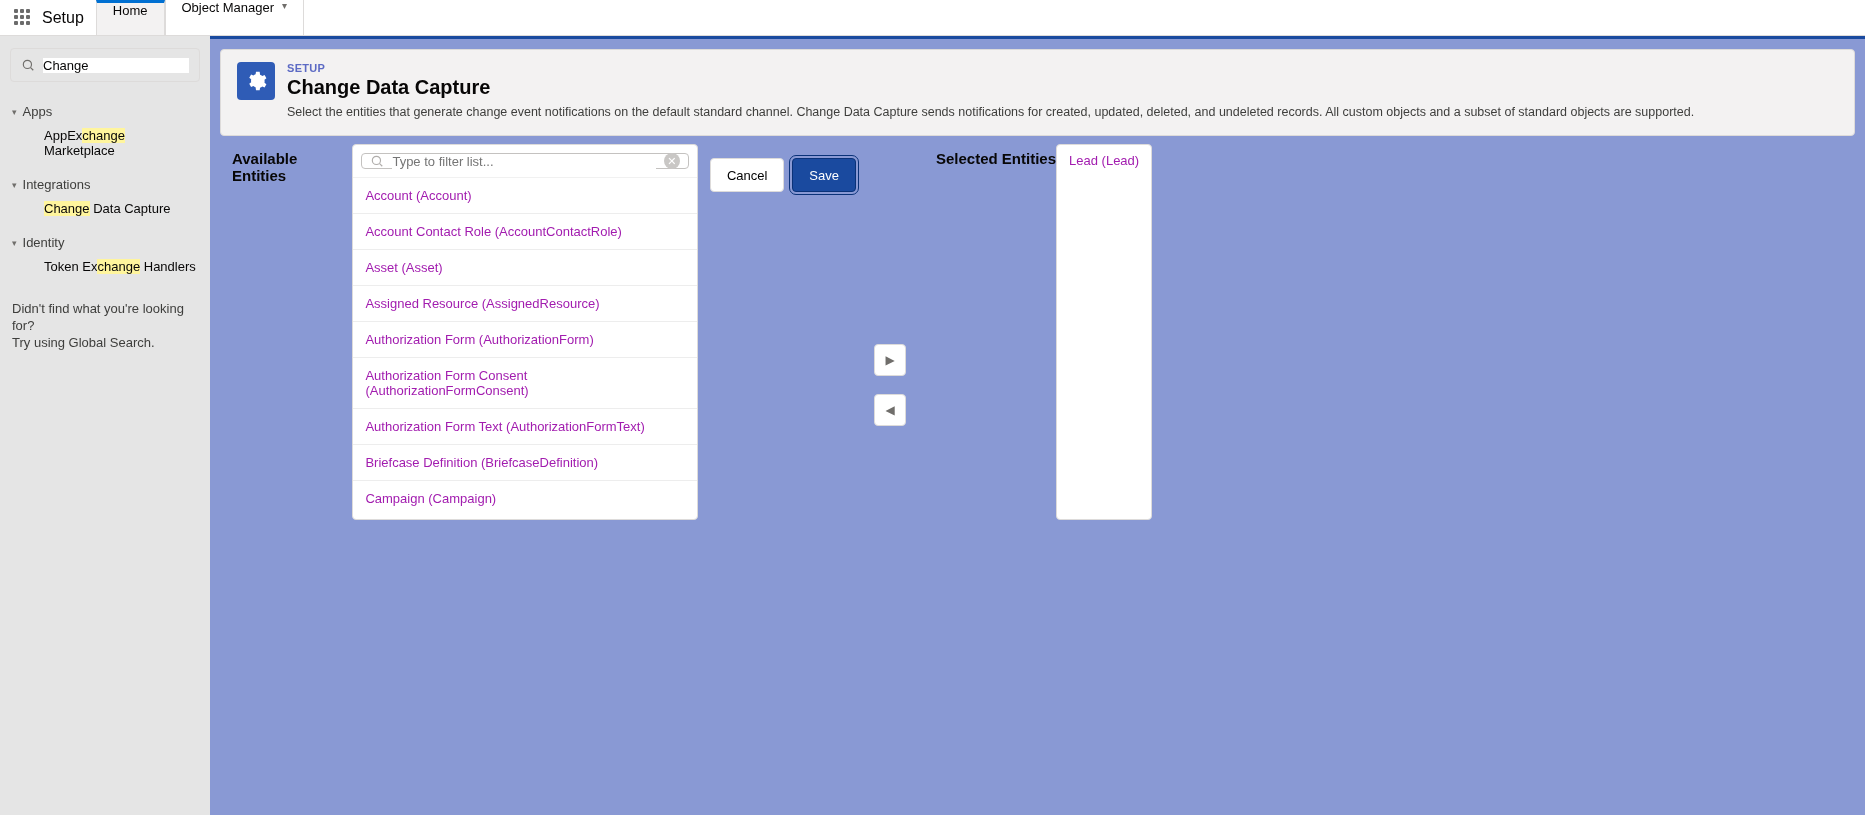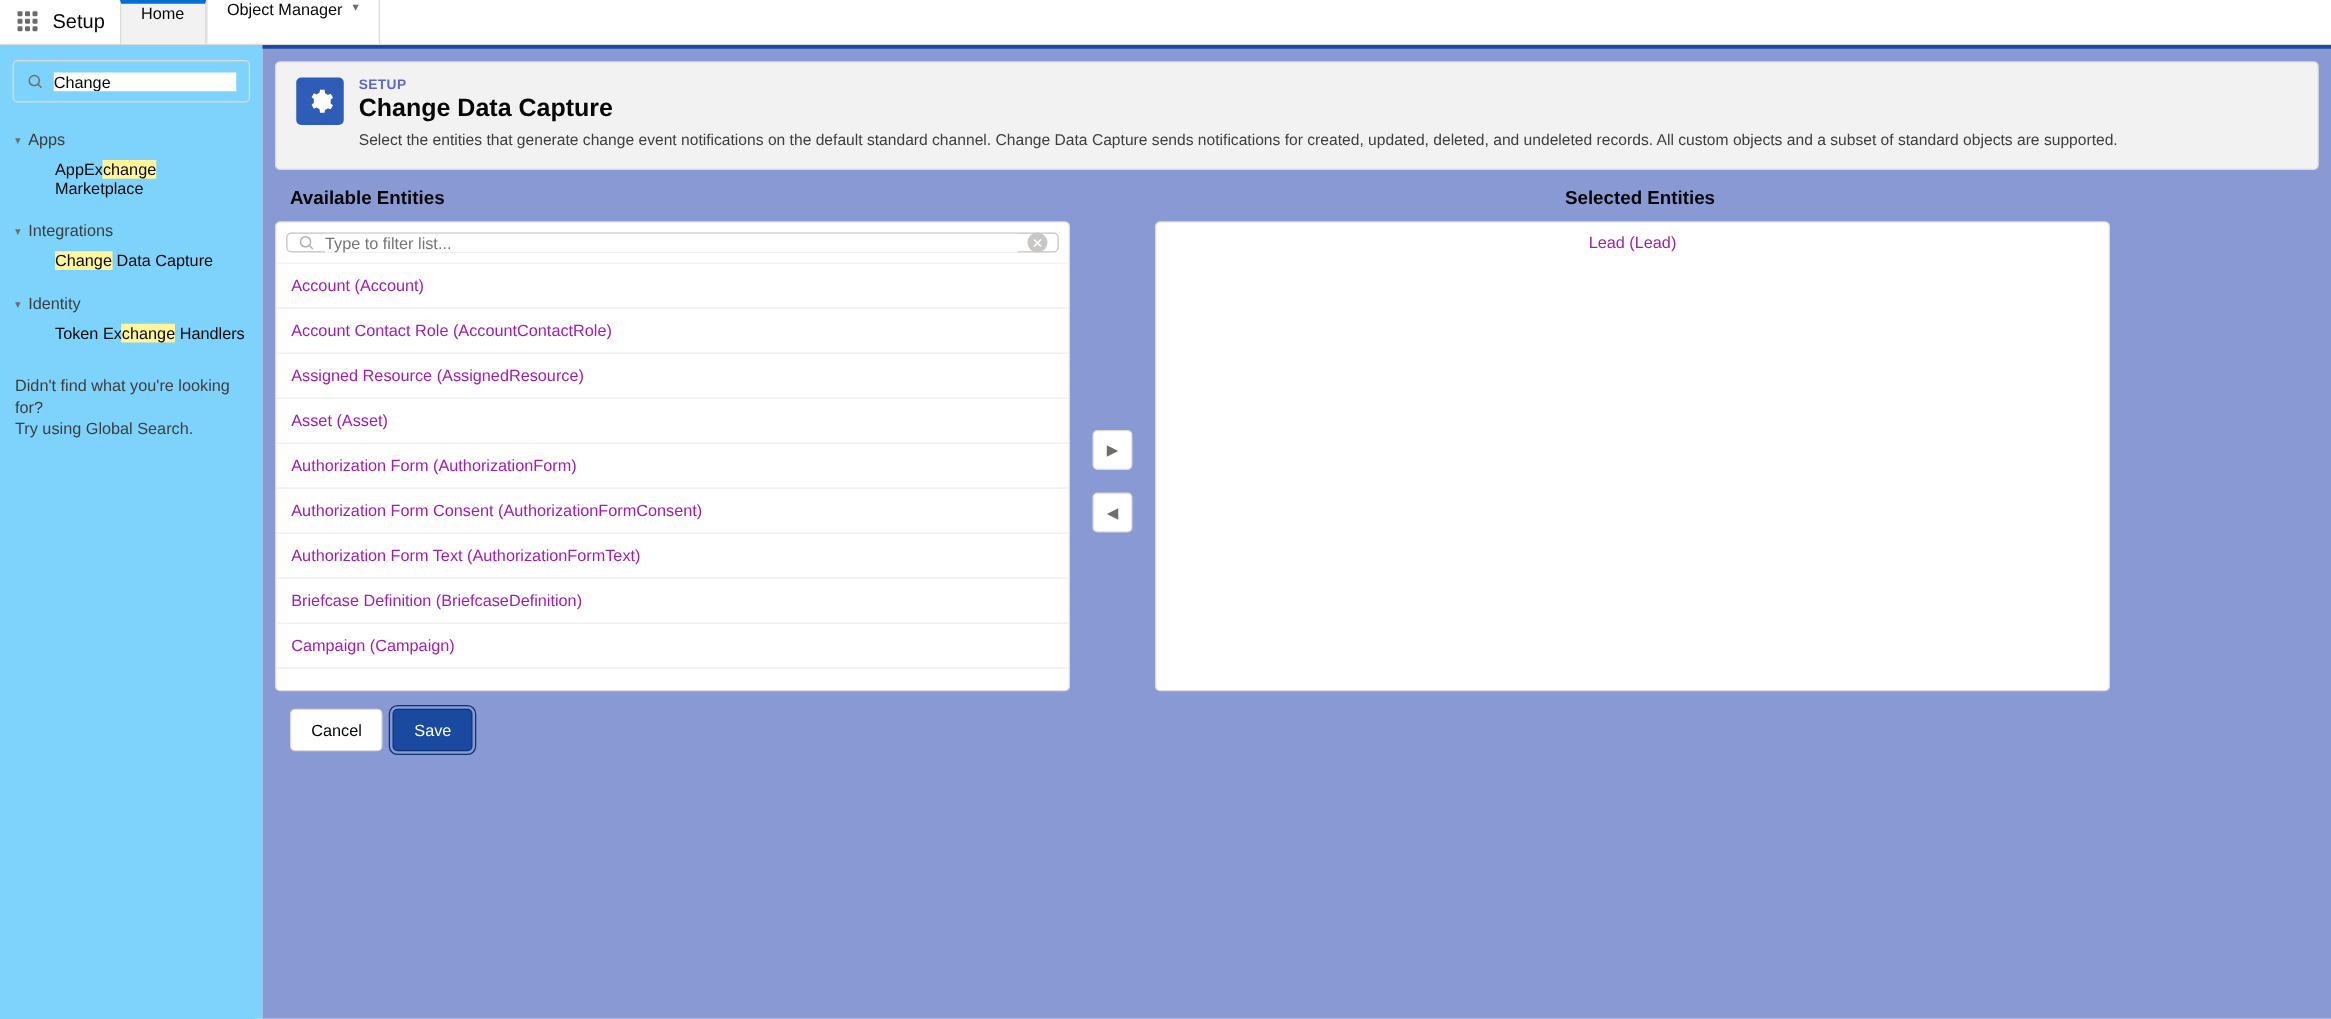--- a/index.html
+++ b/index.html
@@ -60,21 +60,21 @@
   }
 
   
   .layout {
     display: flex;
     height: calc(815px - 36px);
   }
   .sidebar {
     width: 210px;
     padding: 12px 10px;
-    background: #7dd3fc;
+    background: #e5e5e5;
   }
   .quickfind {
     display: flex;
     align-items: center;
     height: 34px;
     border: 1px solid #dddbda;
     border-radius: 4px;
     padding: 0 10px;
     margin-bottom: 18px;
   }
@@ -160,21 +160,20 @@
   }
 
   .dual-list-wrap {
     display: flex;
     padding: 8px 10px 0 10px;
     align-items: flex-start;
     gap: 14px;
   }
   .list-col {
     display: flex;
-    flex-direction: column;
   }
   .list-col.available { width: 636px; }
   .list-col.selected  { width: 764px; text-align: center; }
   .spacer-col { flex: 1; }
 
   .list-head {
     font-size: 15px;
     font-weight: 600;
     color: #080707;
     margin: 6px 0 10px 12px;
@@ -369,22 +368,22 @@
                   <circle cx="11" cy="11" r="7"></circle>
                   <line x1="21" y1="21" x2="16.5" y2="16.5"></line>
                 </svg>
               <input type="text" placeholder="Type to filter list..." style="">
               <span class="clear">✕</span>
             </div>
           </div>
           <div class="entity-list" id="available-list">
               <div class="entity-item">Account (Account)</div>
               <div class="entity-item">Account Contact Role (AccountContactRole)</div>
+              <div class="entity-item">Asset (Asset)</div>
               <div class="entity-item">Assigned Resource (AssignedResource)</div>
-              <div class="entity-item">Asset (Asset)</div>
               <div class="entity-item">Authorization Form (AuthorizationForm)</div>
               <div class="entity-item">Authorization Form Consent (AuthorizationFormConsent)</div>
               <div class="entity-item">Authorization Form Text (AuthorizationFormText)</div>
               <div class="entity-item">Briefcase Definition (BriefcaseDefinition)</div>
               <div class="entity-item">Campaign (Campaign)</div>
             </div>
         </div>
 
         <div class="footer-buttons">
           <div class="btn neutral">Cancel</div>

